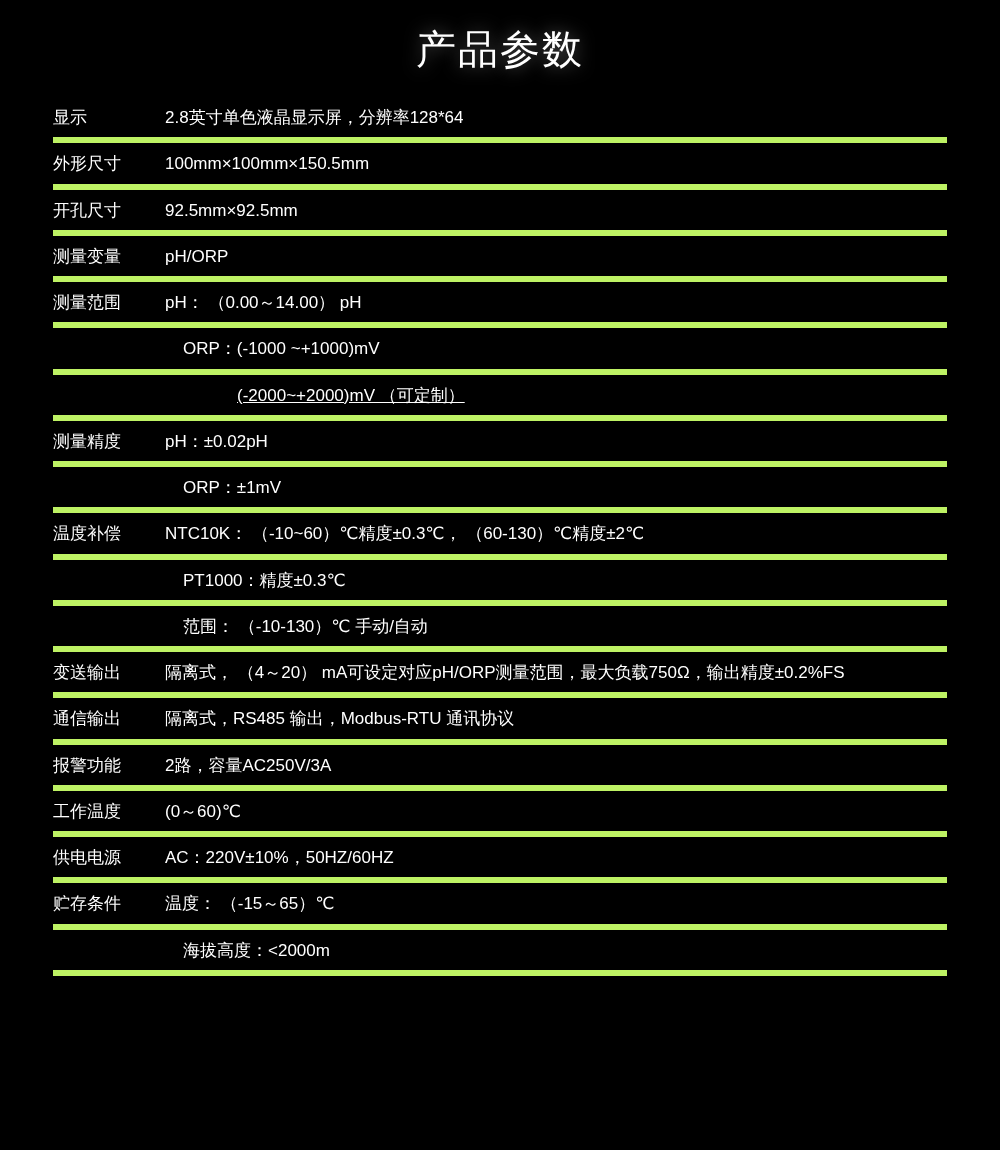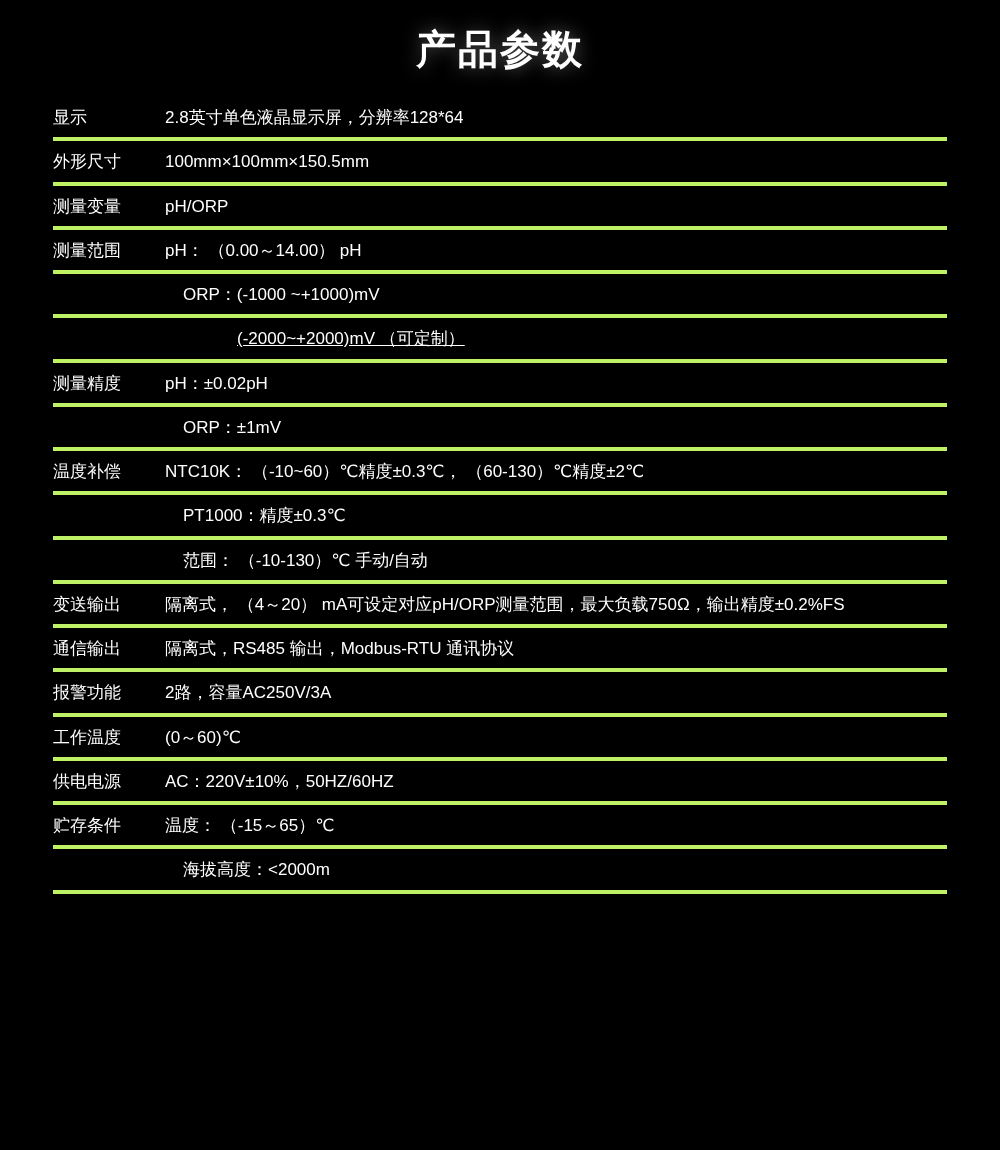--- a/index.html
+++ b/index.html
@@ -16,35 +16,35 @@
   }
   .page {
     position: relative;
     width: 1000px;
     height: 1150px;
     background: #000000;
   }
   .title {
     text-align: center;
     font-size: 40px;
-    font-weight: bold;
+    font-weight: normal;
     letter-spacing: 2px;
     padding-top: 22px;
     padding-bottom: 20px;
     color: #ffffff;
     text-shadow: 0 0 18px rgba(255,255,255,0.35);
   }
   table.spec {
     width: 894px;
     margin: 0 auto;
     border-collapse: collapse;
     table-layout: fixed;
   }
   table.spec td {
-    border-bottom: 4px solid #bef264;
+    border-bottom: 6px solid #bef264;
     padding: 10px 0 9px 0;
     vertical-align: middle;
     color: #ffffff;
     font-size: 17px;
     line-height: 1.25;
   }
   td.label {
     width: 112px;
     font-size: 18px;
     padding-right: 8px;
@@ -69,20 +69,24 @@
   <div class="title">产品参数</div>
   <table class="spec">
     <tbody>
         <tr>
           <td class="label">显示</td>
           <td class="value">2.8英寸单色液晶显示屏，分辨率128*64</td>
         </tr>
         <tr>
           <td class="label">外形尺寸</td>
           <td class="value">100mm×100mm×150.5mm</td>
+        </tr>
+        <tr>
+          <td class="label">开孔尺寸</td>
+          <td class="value">92.5mm×92.5mm</td>
         </tr>
         <tr>
           <td class="label">测量变量</td>
           <td class="value">pH/ORP</td>
         </tr>
         <tr>
           <td class="label">测量范围</td>
           <td class="value">pH： （0.00～14.00） pH</td>
         </tr>
         <tr>

